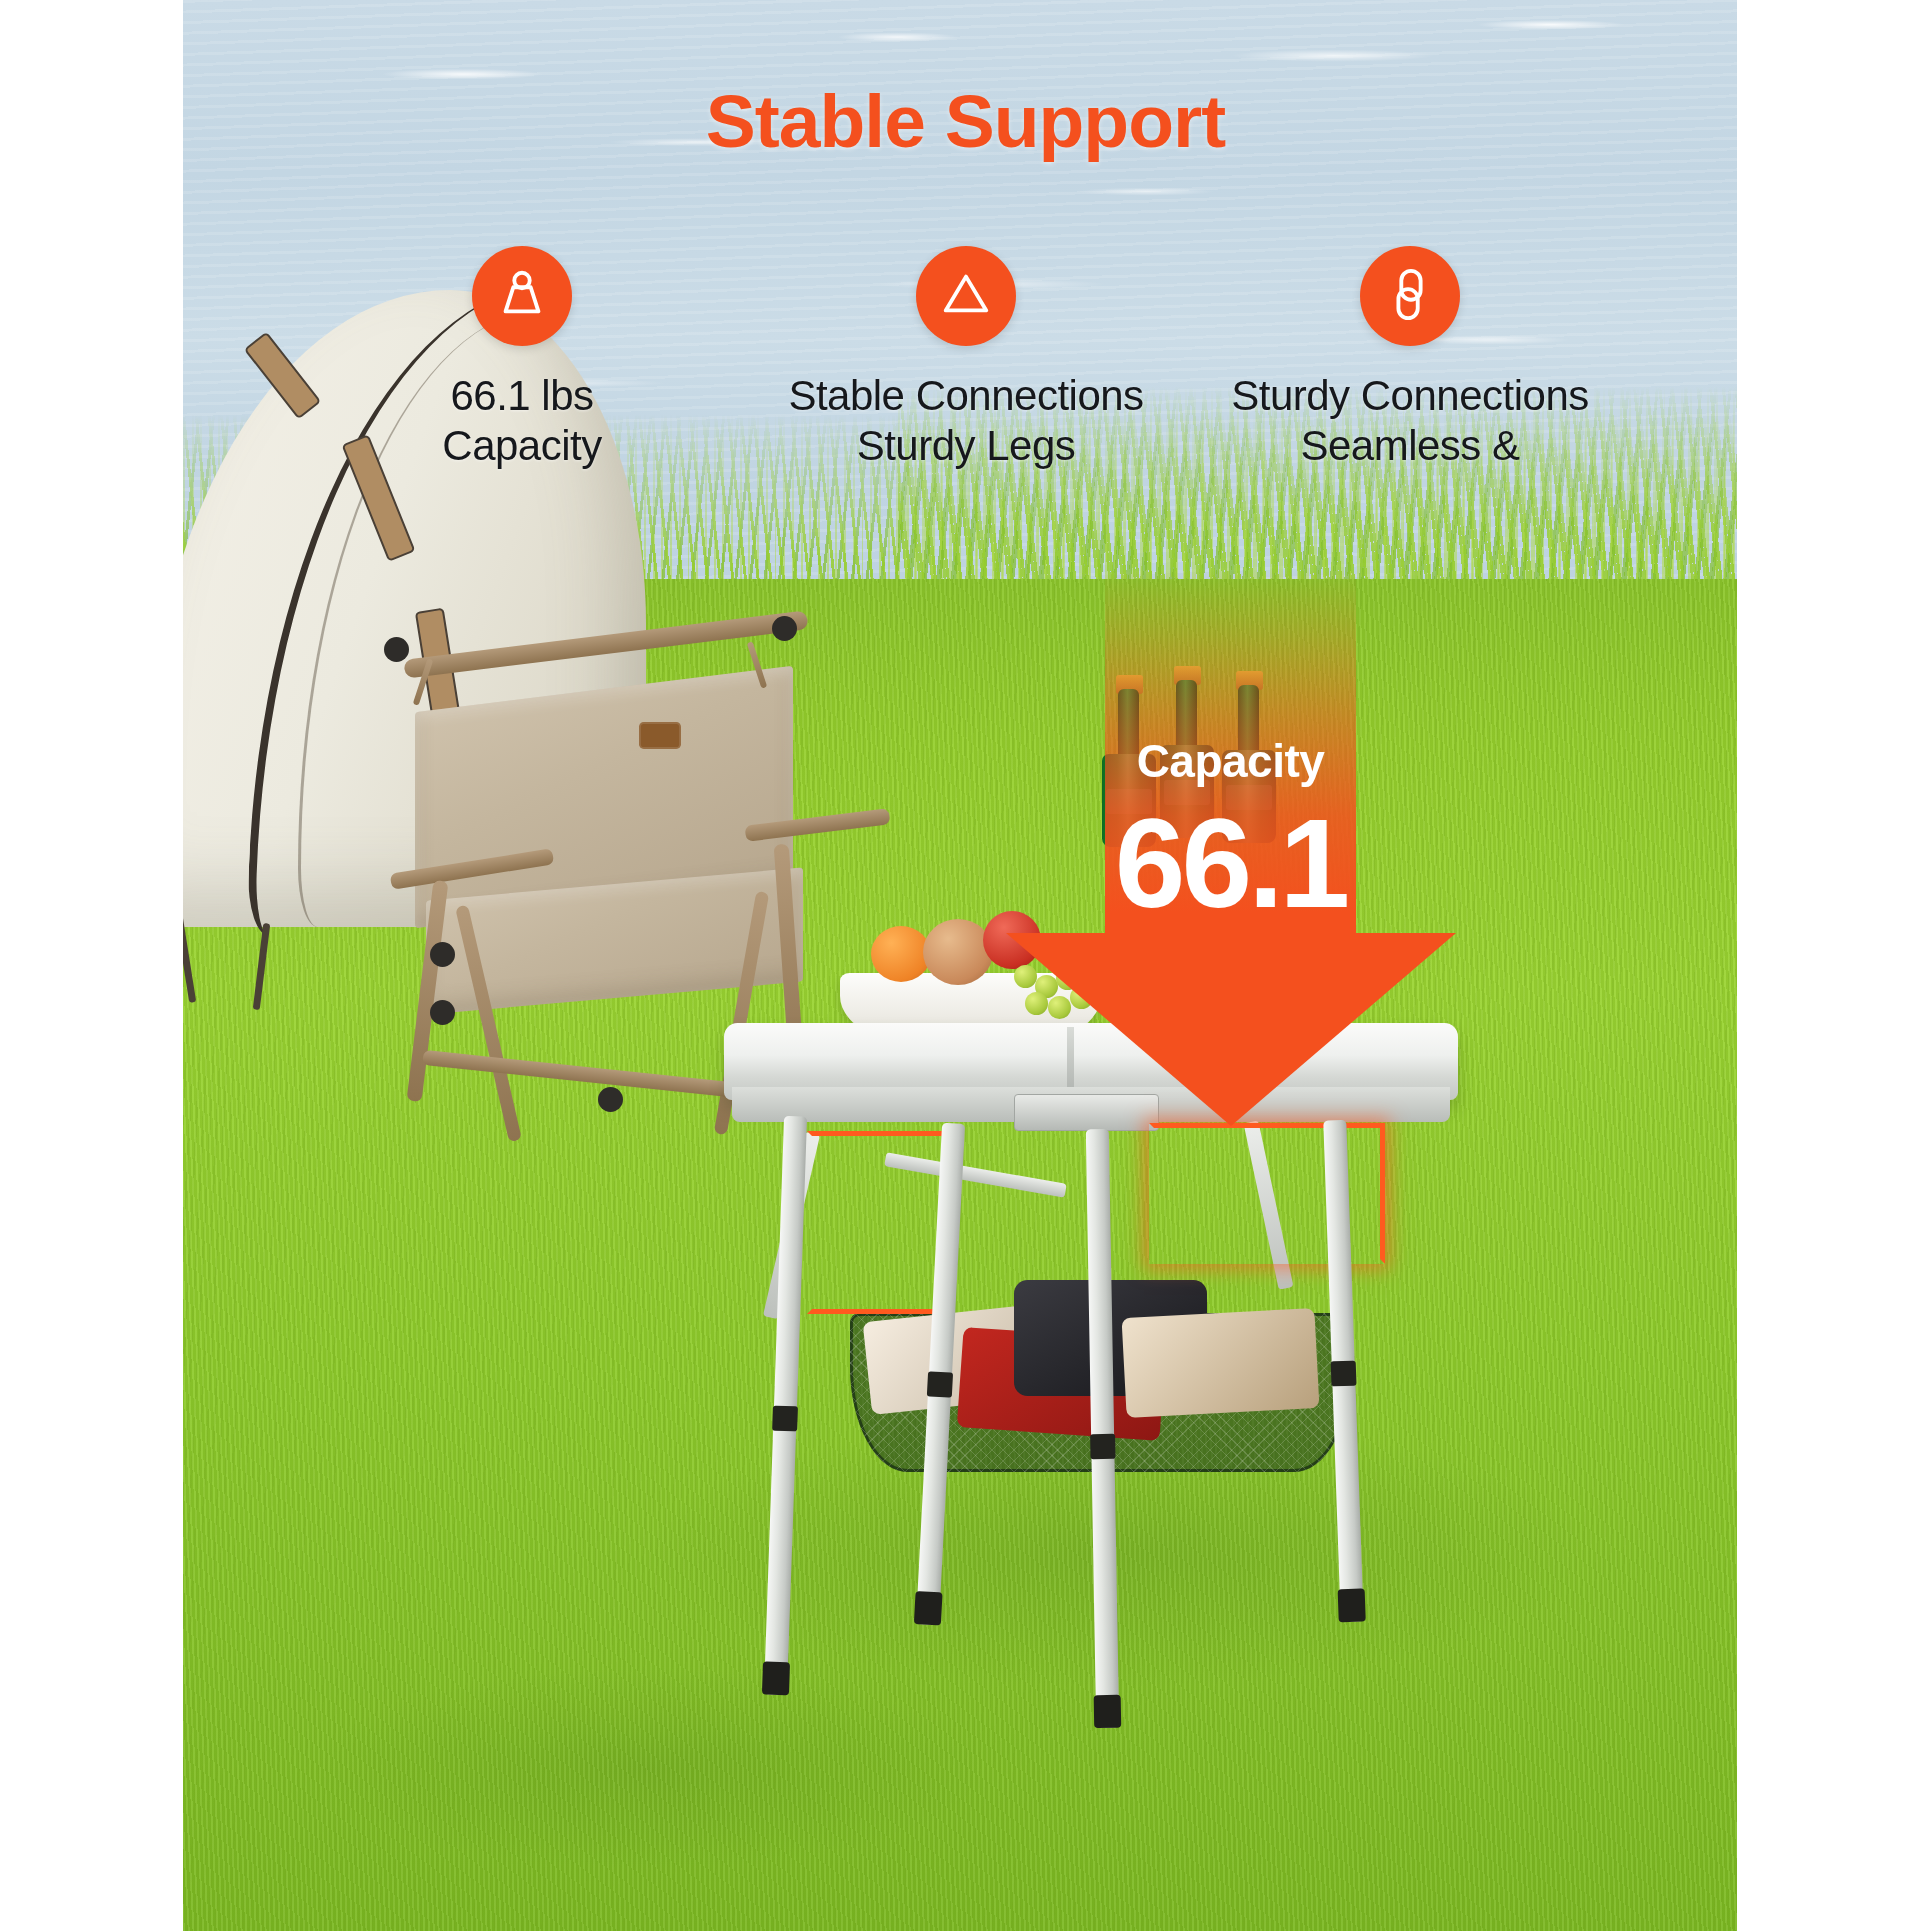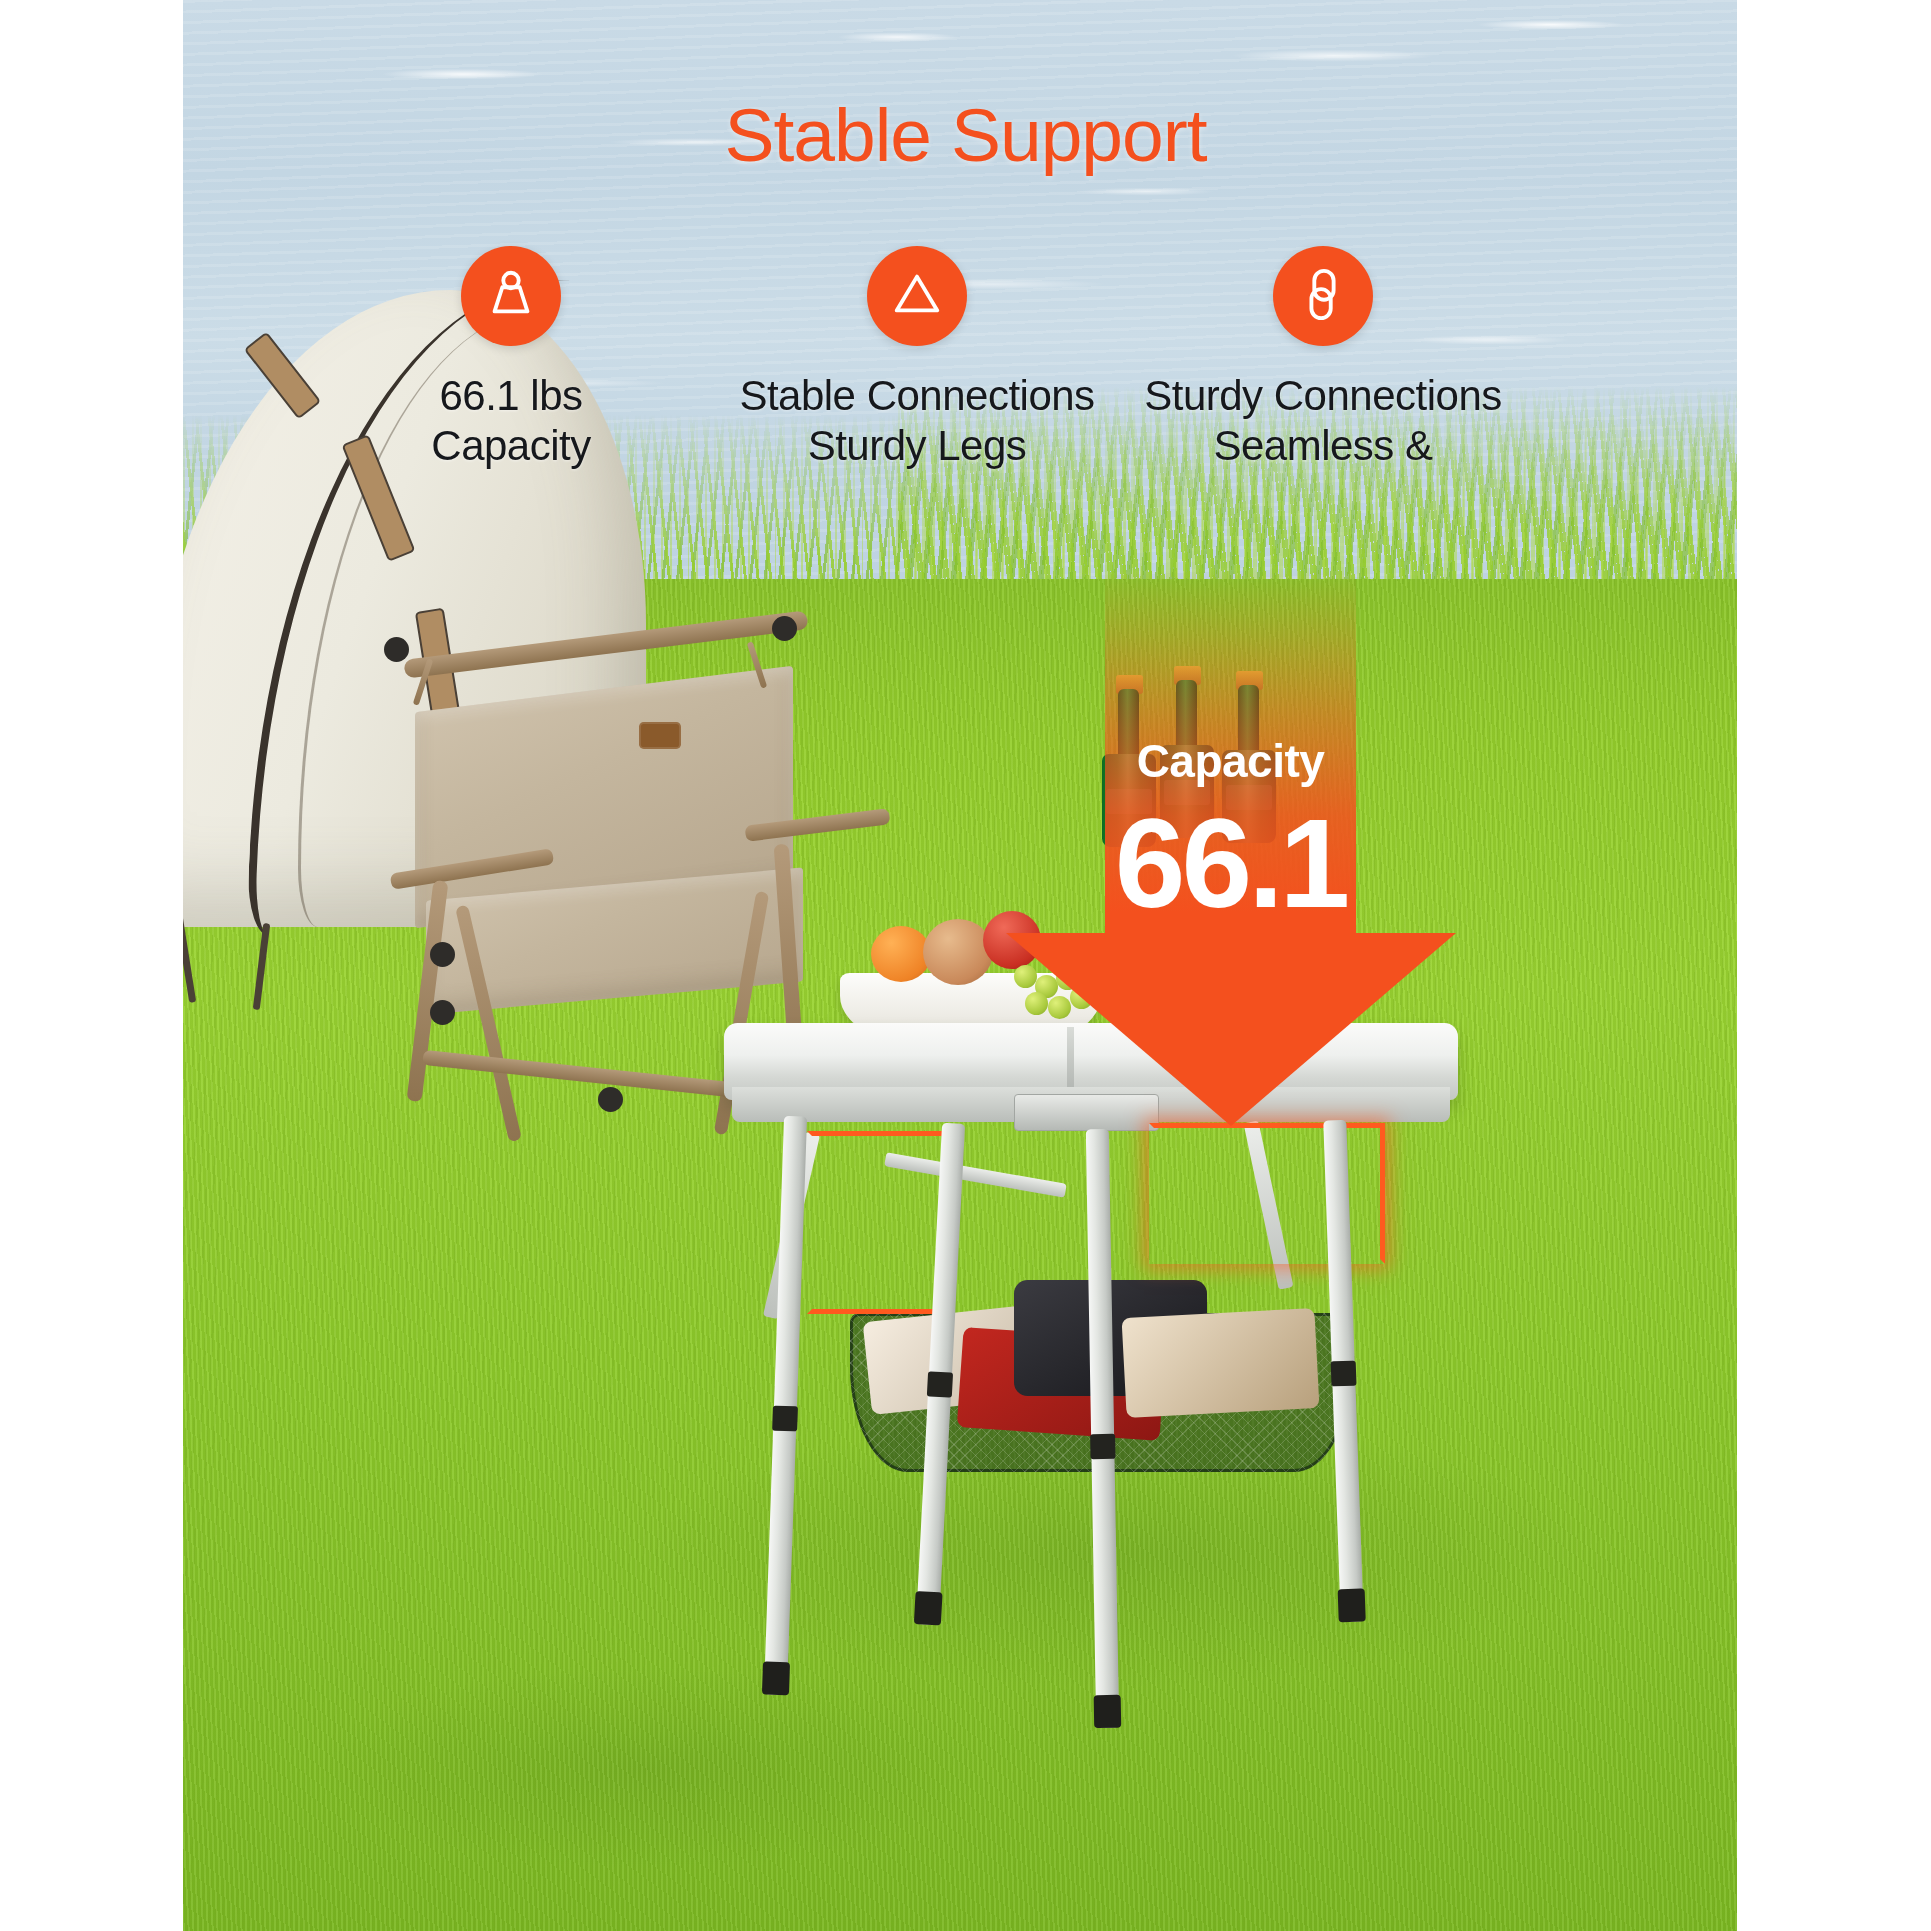--- a/index.html
+++ b/index.html
@@ -182,29 +182,29 @@
     position:absolute; bottom:153px; left:13.5px; width:27px; height:19.3px;
     background:linear-gradient(180deg,#d8c43a,#a8912a); border-radius:2.9px;
   }
   .b-label{
     position:absolute; bottom:33px; left:3.9px; width:46px; height:25px;
     background:rgba(255,255,255,.16); border-radius:2.9px;
   }
 
   
   .headline{
-    position:absolute; left:0; top:92px; width:1931px; text-align:center;
-    font-size:75px; font-weight:normal; color:#f4501e; letter-spacing:-1px;
+    position:absolute; left:0; top:78px; width:1931px; text-align:center;
+    font-size:75px; font-weight:bold; color:#f4501e; letter-spacing:-1px;
     text-shadow:0 1.9px 4.8px rgba(255,255,255,.45);
   }
 
   
   .features{
-    position:absolute; left:308px; top:246px; width:1294px;
-    display:flex; justify-content:flex-start;
+    position:absolute; left:319px; top:246px; width:1294px;
+    display:flex; justify-content:space-between;
   }
   .feature{ width:406px; display:flex; flex-direction:column; align-items:center; }
   .badge{
     width:100px; height:100px; border-radius:50%; background:#f4501e;
     display:flex; align-items:center; justify-content:center;
     box-shadow:0 2.9px 9.7px rgba(0,0,0,.13);
   }
   .feature-label{
     margin-top:25px; text-align:center; font-size:42px; line-height:1.18;
     font-weight:500; color:#16181c; letter-spacing:-0.5px;

